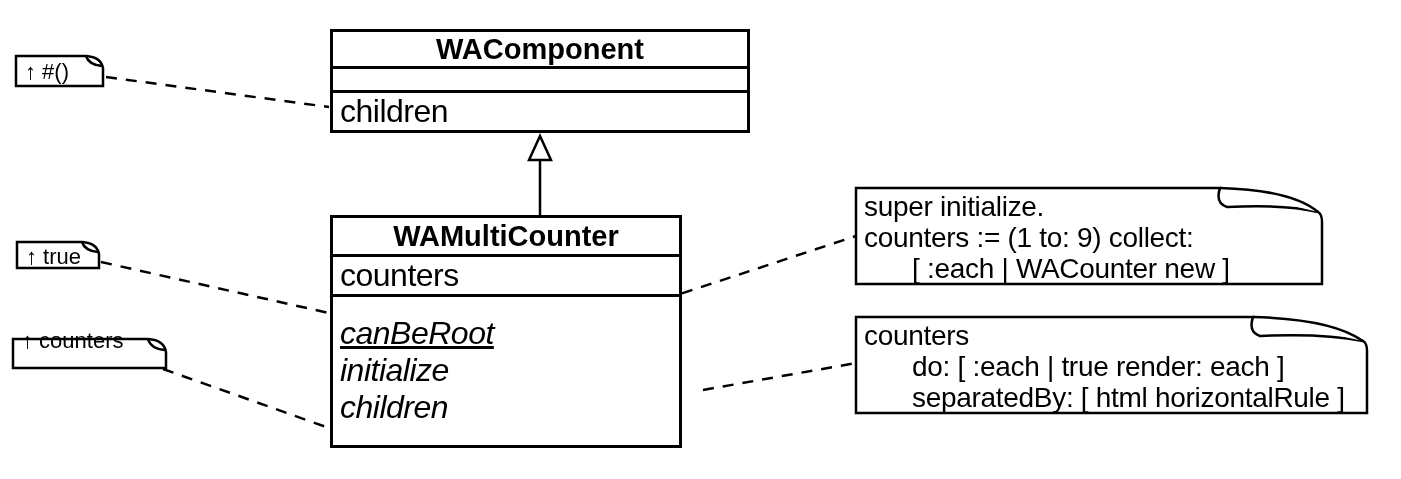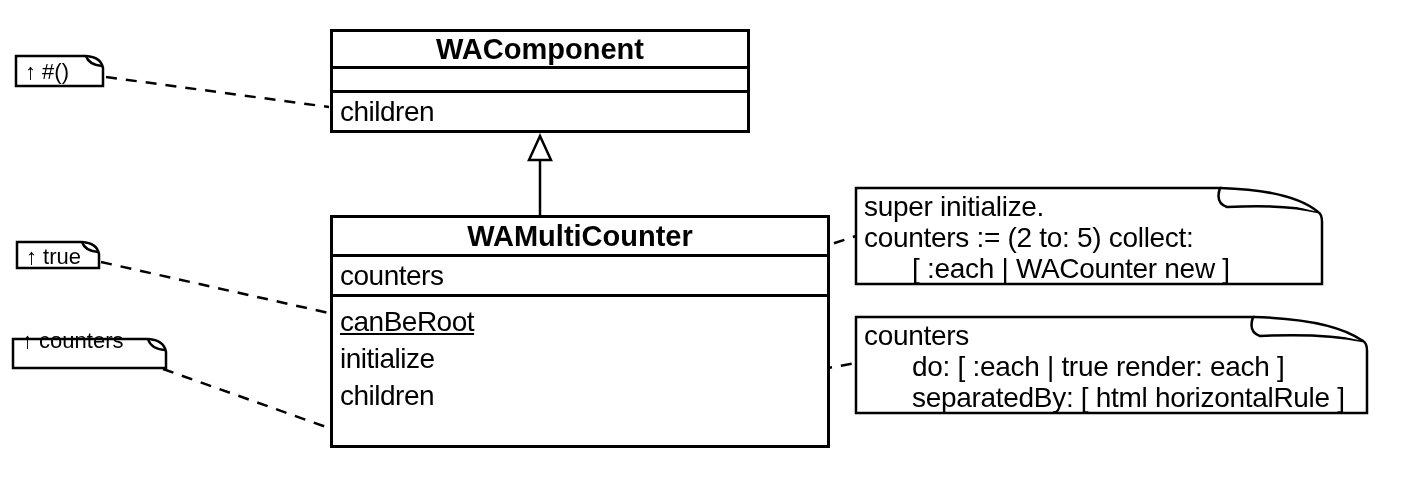--- a/index.html
+++ b/index.html
@@ -13,21 +13,21 @@
     position:absolute; background:#ffffff; border:3px solid #000;
     box-sizing:border-box; display:flex; flex-direction:column;
   }
   .compartment { box-sizing:border-box; }
   .comp-divider { border-top:3px solid #000; }
   .class-title {
     font-weight:bold; text-align:center; font-size:29px;
     display:flex; align-items:center; justify-content:center;
   }
   .member {
-    font-size:28px; padding-left:7px; white-space:nowrap;
+    font-size:32px; padding-left:7px; white-space:nowrap;
     letter-spacing:-0.5px; line-height:37px;
   }
   .underlined { text-decoration:underline; }
 
   .note-label {
     position:absolute; font-size:22px; white-space:nowrap; line-height:24px;
   }
   .note-text {
     position:absolute; font-size:28px; line-height:31px; white-space:nowrap;
     letter-spacing:-0.3px;
@@ -75,39 +75,39 @@
   </svg>
 
   <div class="class-box" style="left:330px; top:29px; width:420px; height:104px;">
     <div class="compartment class-title" style="height:36px;">WAComponent</div>
     <div class="compartment comp-divider" style="height:25px;"></div>
     <div class="compartment comp-divider" style="flex:1;">
       <div class="member">children</div>
     </div>
   </div>
 
-  <div class="class-box" style="left:330px; top:215px; width:500px; height:233px;">
+  <div class="class-box" style="left:330px; top:215px; width:352px; height:233px;">
     <div class="compartment class-title" style="height:36px;">WAMultiCounter</div>
     <div class="compartment comp-divider" style="height:40px;">
       <div class="member">counters</div>
     </div>
-    <div class="compartment comp-divider" style="flex:1; padding-top:6px;">
+    <div class="compartment comp-divider" style="flex:1; padding-top:18px;font-style:italic;">
       <div class="member underlined">canBeRoot</div>
       <div class="member">initialize</div>
       <div class="member">children</div>
     </div>
   </div>
 
   <div class="note-label" style="left:25px; top:60px;">↑ #()</div>
   <div class="note-label" style="left:26px; top:245px;">↑ true</div>
   <div class="note-label" style="left:22px; top:329px;">↑ counters</div>
 
   <div class="note-text" style="left:864px; top:191px;">
     <div class="note-line">super initialize.</div>
-    <div class="note-line">counters := (2 to: 5) collect:</div>
+    <div class="note-line">counters := (1 to: 9) collect:</div>
     <div class="note-line indent">[ :each | WACounter new ]</div>
   </div>
 
   <div class="note-text" style="left:864px; top:320px;">
     <div class="note-line">counters</div>
     <div class="note-line indent">do: [ :each | true render: each ]</div>
     <div class="note-line indent">separatedBy: [ html horizontalRule ]</div>
   </div>
 
 </div>

